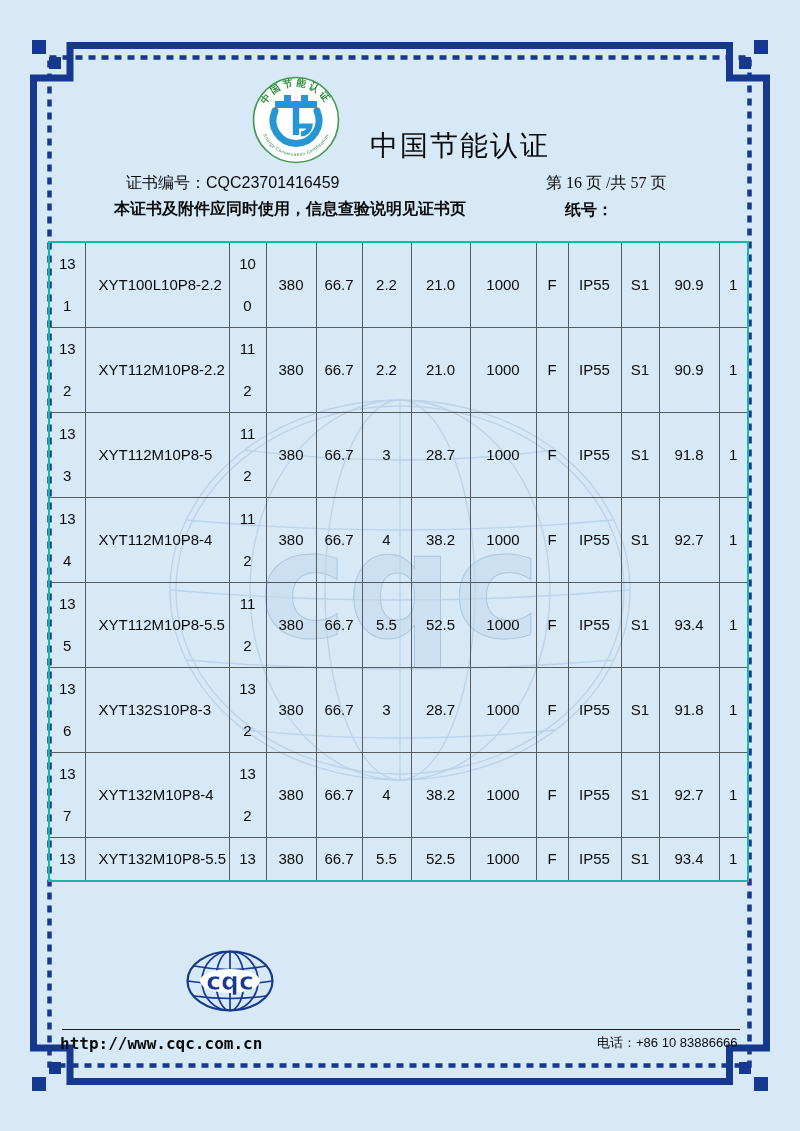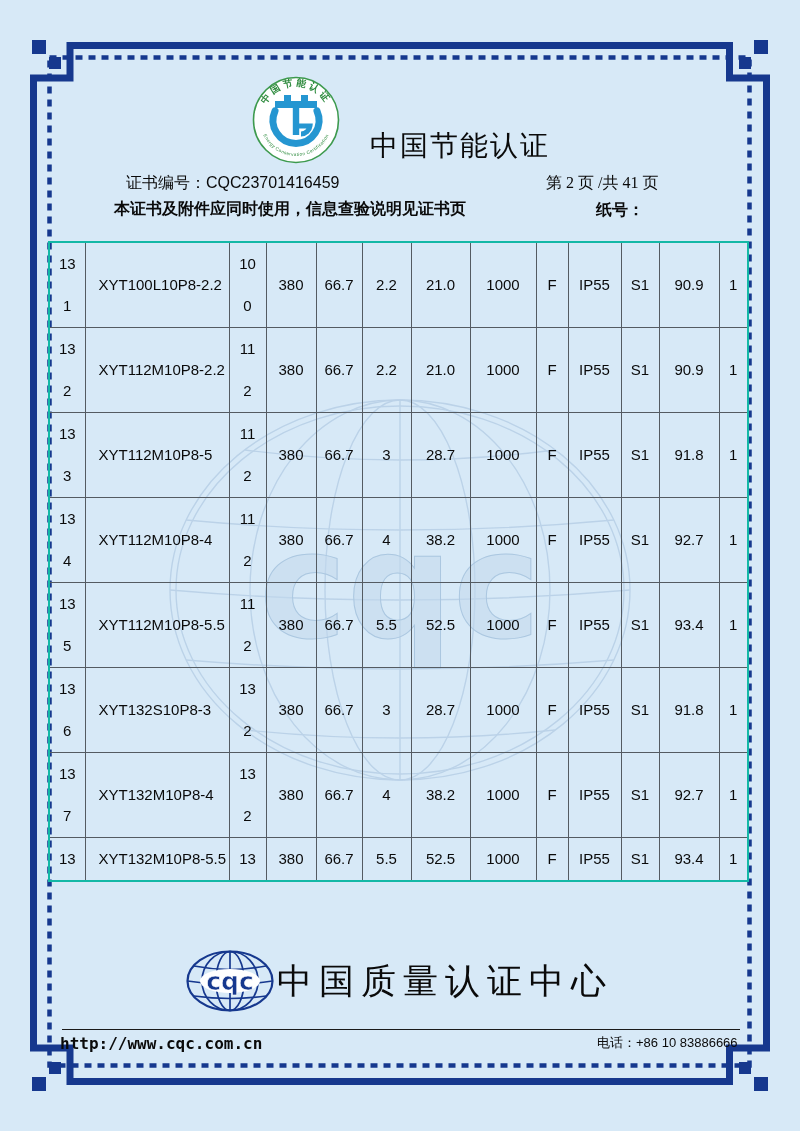--- a/index.html
+++ b/index.html
@@ -8,21 +8,21 @@
         font-family:"Liberation Sans",sans-serif;color:#0a0a0a;}
   .abs{position:absolute;}
   svg.frame{left:0;top:0;width:800px;height:1131px;}
   svg.wm{left:160px;top:395px;width:480px;height:390px;}
   svg.hlogo{left:251px;top:75px;width:90px;height:90px;}
   .title{left:320px;top:82px;width:280px;text-align:center;font-size:37px;font-weight:bold;letter-spacing:1px;}
   .subtitle{left:320px;top:127px;width:280px;text-align:center;font-size:28px;letter-spacing:2px;}
   .certline{left:120px;top:173px;font-family:Liberation Sans, sans-serif;font-size:16px;margin-left:6px;}
   .pageinfo{left:546px;top:173px;font-family:"Liberation Serif",serif;font-size:16px;}
   .notice{left:114px;top:199px;font-size:16px;font-weight:bold;}
-  .paper{left:565px;top:200px;font-size:16px;font-weight:bold;margin-left:31px;}
+  .paper{left:565px;top:200px;font-size:16px;font-weight:bold;}
   table.cert{position:absolute;left:48px;top:241px;width:699px;border-collapse:collapse;table-layout:fixed;
         border:2px solid #14b8a6;font-size:15px;text-align:center;padding-left:28px;}
   table.cert td{border:1px solid #545b62;padding:0;line-height:42px;white-space:pre-line;
         vertical-align:middle;overflow:hidden;}
   table.cert tr{height:84px;}
   table.cert tr.short{height:42px;}
   table.cert td.model{text-align:left;padding-left:13px;white-space:nowrap;}
   svg.flogo{left:186px;top:950px;width:88px;height:64px;}
   .org{left:277px;top:958px;font-size:35px;letter-spacing:7px;}
   .rule{left:62px;top:1029px;width:678px;height:1px;background:#1a1a1a;}
@@ -84,21 +84,21 @@
       <rect x="-3.2" y="-12" width="6.4" height="27" fill="#2596d1" stroke="none"></rect>
       <path d="M 3 6 h11 a9 9 0 0 1 -9 8" stroke-width="5"></path>
     </g>
   </svg>
 
   <div class="abs subtitle">中国节能认证</div>
 
   <div class="abs certline">
     <span>证书编号：</span><span>CQC23701416459</span>
   </div>
-  <div class="abs pageinfo">第 2 页 /共 41 页</div>
+  <div class="abs pageinfo">第 16 页 /共 57 页</div>
   <div class="abs notice">本证书及附件应同时使用，信息查验说明见证书页</div>
   <div class="abs paper">纸号：</div>
 
   <table class="cert">
     <colgroup>
       <col style="width:36px">
         <col style="width:144px">
         <col style="width:37px">
         <col style="width:50px">
       <col style="width:46px">
@@ -255,19 +255,18 @@
       <ellipse cx="44" cy="31" rx="28" ry="29.5" stroke-width="1.7"></ellipse>
       <ellipse cx="44" cy="31" rx="14" ry="29.5" stroke-width="1.7"></ellipse>
       <line x1="44" y1="1.5" x2="44" y2="60.5" stroke-width="1.7"></line>
       <path d="M8 16 Q44 23 80 16" stroke-width="1.7"></path>
       <path d="M1.5 31 Q44 38 86.5 31" stroke-width="1.7"></path>
       <path d="M8 46 Q44 51 80 46" stroke-width="1.7"></path>
     </g>
     <ellipse cx="44" cy="31" rx="30" ry="12" fill="#ffffff"></ellipse>
     <text x="44" y="40" text-anchor="middle" font-family="DejaVu Sans, sans-serif" font-weight="bold" font-size="25" fill="#16388e" stroke="#ffffff" stroke-width="0.6">cqc</text>
   </svg>
-  <div class="abs org">中国质量认证中心</div>
 
   <div class="abs rule"></div>
   <div class="abs url">http://www.cqc.com.cn</div>
   <div class="abs phone">电话：+86 10 83886666</div>
 
 </div>
 
 </body></html>

